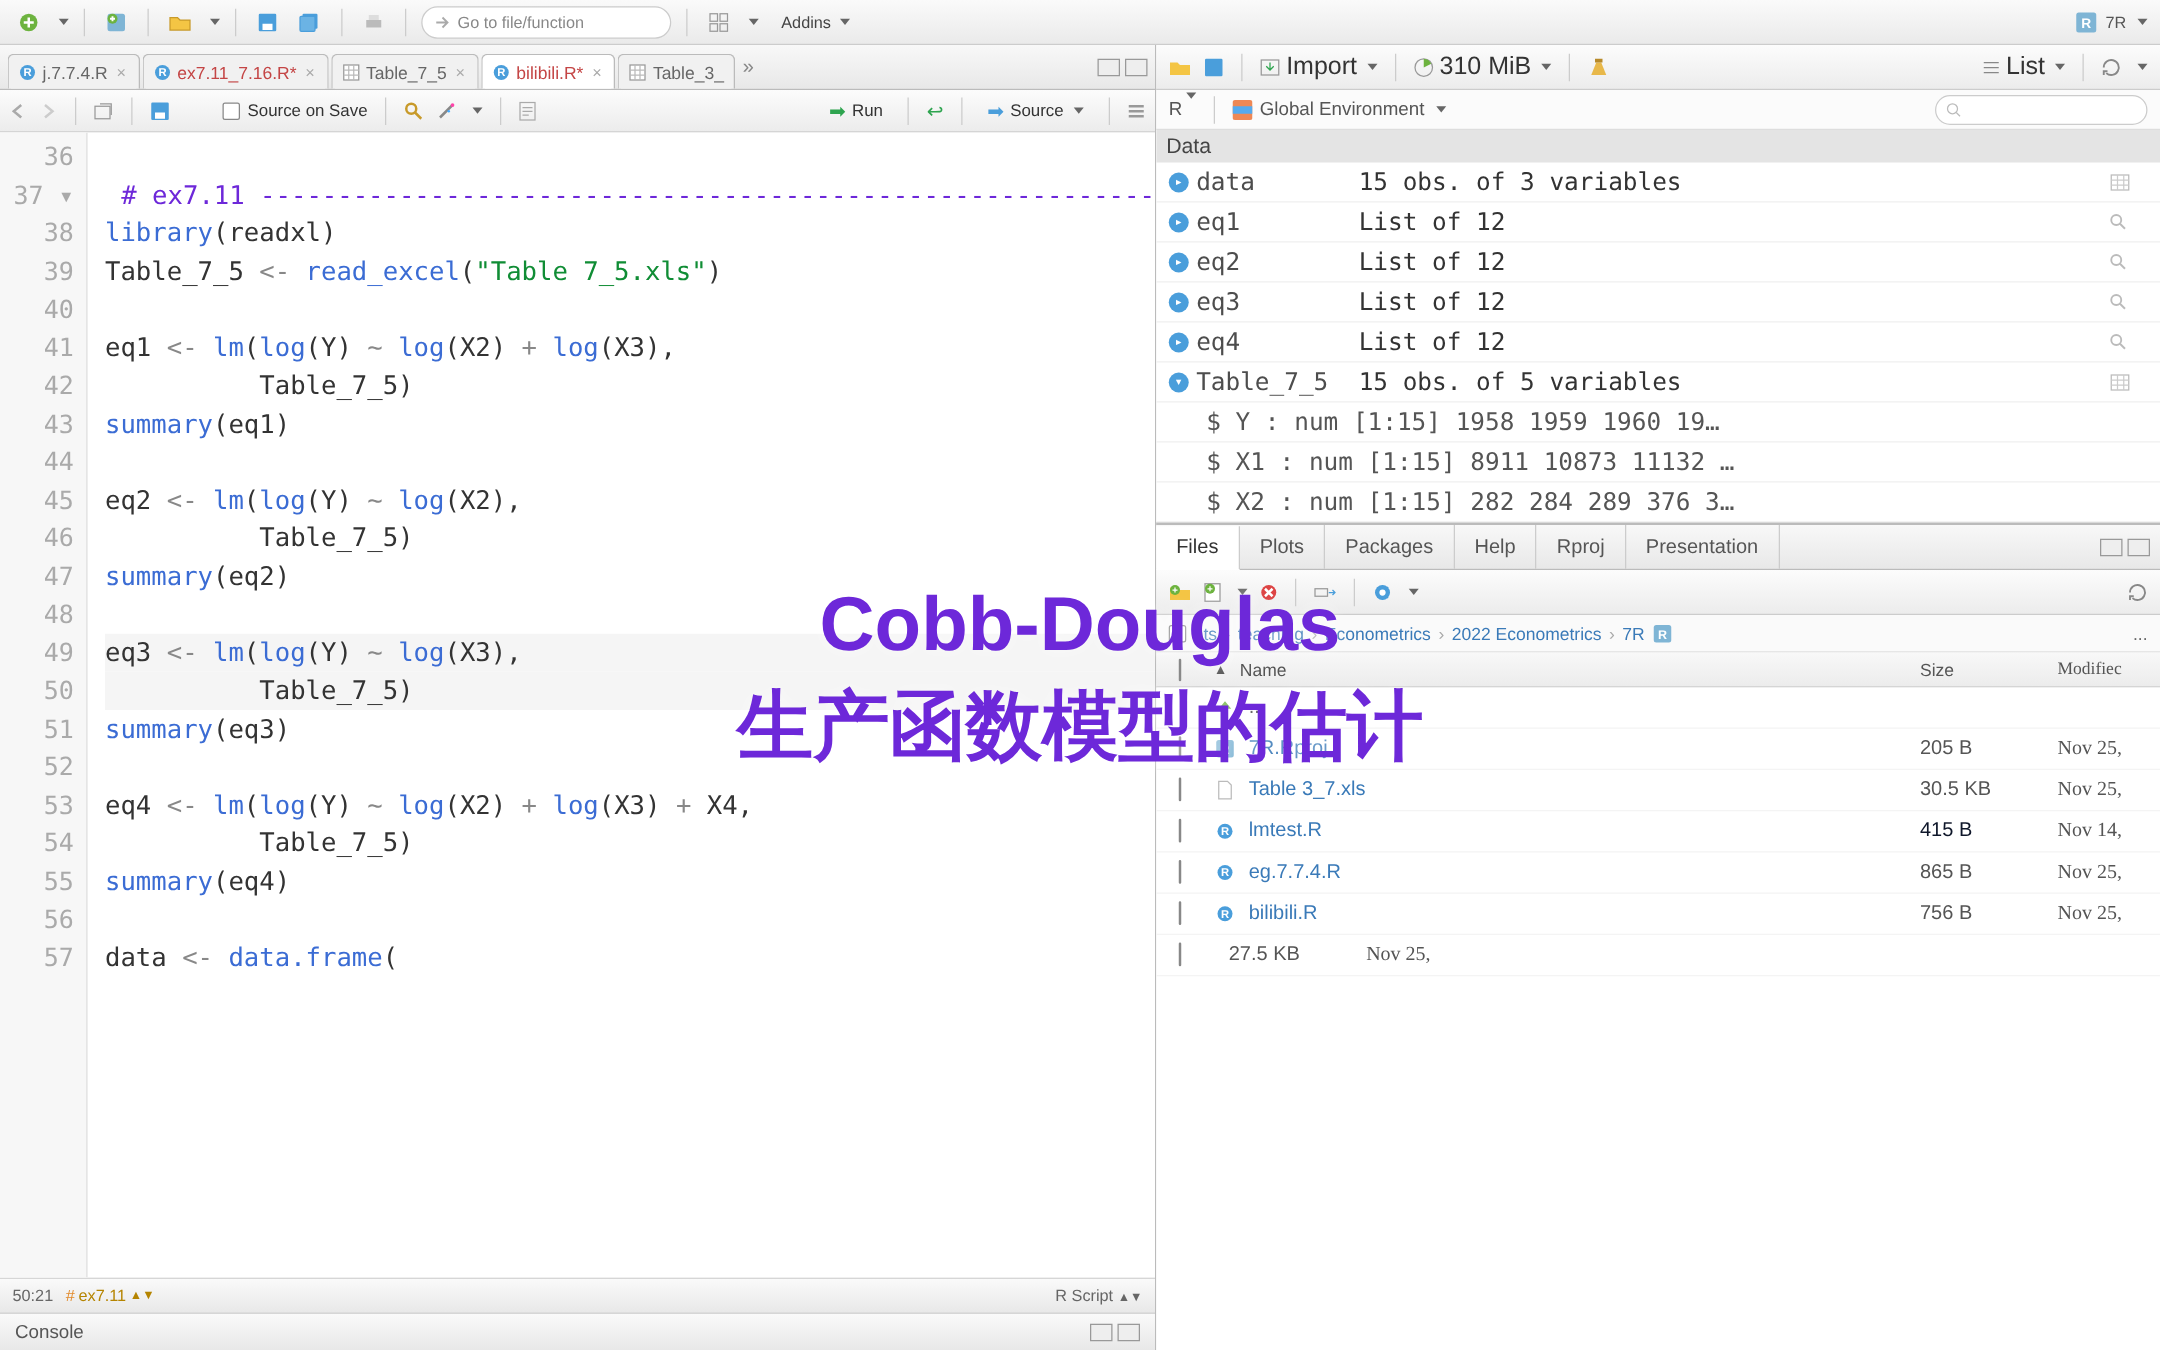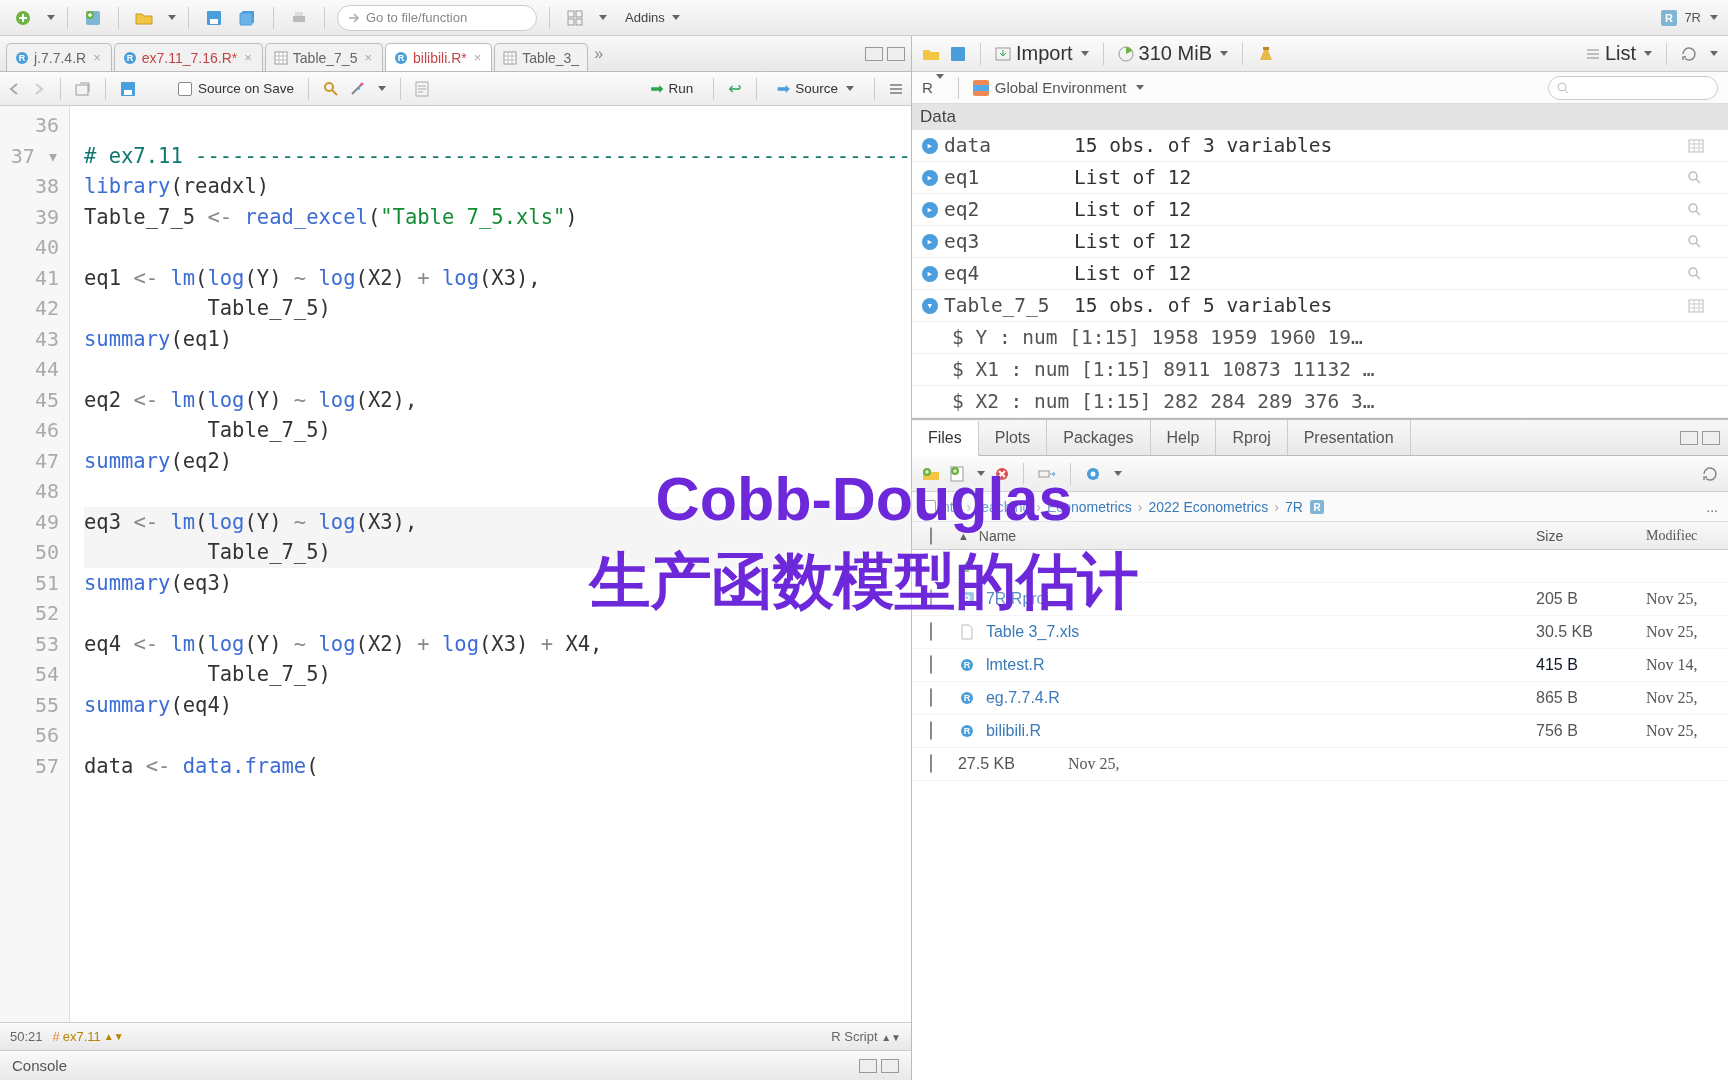--- a/index.html
+++ b/index.html
@@ -27,21 +27,21 @@
 .pane-ctrl-icon { width: 18px; height: 14px; border: 1px solid #999; background: #eee; }
 .editor-toolbar { height: 34px; background: linear-gradient(#fcfcfc,#ececec); border-bottom: 1px solid #ccc; display: flex; align-items: center; padding: 0 8px; gap: 10px; font-size: 13.5px; }
 .et-group { display: flex; align-items: center; gap: 6px; padding-left: 32px; }
 .checkbox { width: 14px; height: 14px; border: 1px solid #888; border-radius: 2px; background: #fff; }
 .run-btn { display: flex; align-items: center; gap: 5px; color: #333; padding: 2px 6px; }
 .arrow-green { color: #2ea44f; font-size: 16px; }
 .editor { flex: 1; display: flex; background: #fff; overflow: hidden; position: relative; }
 .gutter { width: 70px; background: #f7f7f7; border-right: 1px solid #e0e0e0; text-align: right; padding: 4px 10px 0 0; font-family: Menlo, Consolas, monospace; font-size: 20px; color: #aaa; line-height: 30.5px; }
 .gutter .fold { color: #aaa; }
 .code { flex: 1; padding: 4px 0 0 14px; font-family: Menlo, Consolas, monospace; font-size: 20.5px; line-height: 30.5px; white-space: pre; color: #333; }
-.code .comment { color: #0f766e; }
+.code .comment { color: #6d28d9; margin-left: 13px; }
 .code .kw { color: #3b6cd4; }
 .code .str { color: #108d35; }
 .code .op { color: #888; }
 .code-line.hl { background: #f5f5f5; }
 .statusbar { height: 28px; background: linear-gradient(#fafafa,#e8e8e8); border-top: 1px solid #ccc; display: flex; align-items: center; padding: 0 10px; font-size: 13px; color: #666; }
 .sb-left { display: flex; align-items: center; gap: 10px; }
 .sb-fn { color: #b58400; display: flex; align-items: center; gap: 3px; }
 .sb-spacer { flex: 1; }
 .console-bar { height: 30px; background: linear-gradient(#fafafa,#e8e8e8); border-top: 1px solid #ccc; display: flex; align-items: center; padding: 0 12px; font-size: 15px; color: #555; }
 .rt-tabbar { display: flex; align-items: center; background: linear-gradient(#f8f8f8,#e8e8e8); border-bottom: 1px solid #bbb; height: 36px; }
@@ -59,21 +59,21 @@
 .env-action { width: 40px; color: #bbb; text-align: center; }
 .blue-circle { width: 16px; height: 16px; background: #4a9edb; border-radius: 50%; display: inline-flex; align-items: center; justify-content: center; color: #fff; font-size: 11px; }
 .bottom-right { flex: 1; display: flex; flex-direction: column; border-top: 2px solid #bbb; }
 .files-toolbar { height: 36px; background: linear-gradient(#fcfcfc,#ececec); border-bottom: 1px solid #ccc; display: flex; align-items: center; padding: 0 10px; gap: 10px; }
 .breadcrumb { height: 30px; border-bottom: 1px solid #e0e0e0; display: flex; align-items: center; padding: 0 10px; gap: 6px; font-size: 14px; color: #3a7ab8; background: #fafafa; }
 .breadcrumb .bc-sep { color: #aaa; }
 .file-table-header { display: flex; height: 28px; background: linear-gradient(#f8f8f8,#ececec); border-bottom: 1px solid #ccc; font-size: 14px; color: #555; align-items: center; }
 .file-table-header > div, .file-row > div { padding: 0 8px; }
 .fcol-chk { width: 38px; text-align: center; }
 .fcol-name { flex: 1; display: flex; align-items: center; gap: 10px; }
-.fcol-size { width: 110px; }
+.fcol-size { width: 110px; margin-left: 12px; }
 .fcol-mod { width: 90px; font-family: Liberation Serif, serif; }
 .file-list { flex: 1; background: #fff; overflow-y: auto; }
 .file-row { display: flex; height: 33px; align-items: center; border-bottom: 1px solid #f4f4f4; font-size: 16px; color: #333; }
 .file-row .fcol-name { color: #3a7ab8; }
 .file-icon { width: 18px; height: 18px; display: inline-flex; align-items: center; justify-content: center; }
 .overlay-text { position: absolute; left: 50%; top: 50%; transform: translate(-50%,-50%); font-size: 61px; font-weight: 700; color: #6d28d9; text-align: center; pointer-events: none; line-height: 1.35; z-index: 100; font-family: "PingFang SC","Microsoft YaHei","Arial Rounded MT Bold",sans-serif; text-shadow: 0 0 12px rgba(255,255,255,0.6); }
 svg { display: block; }
 </style>
 </head>
 <body>

